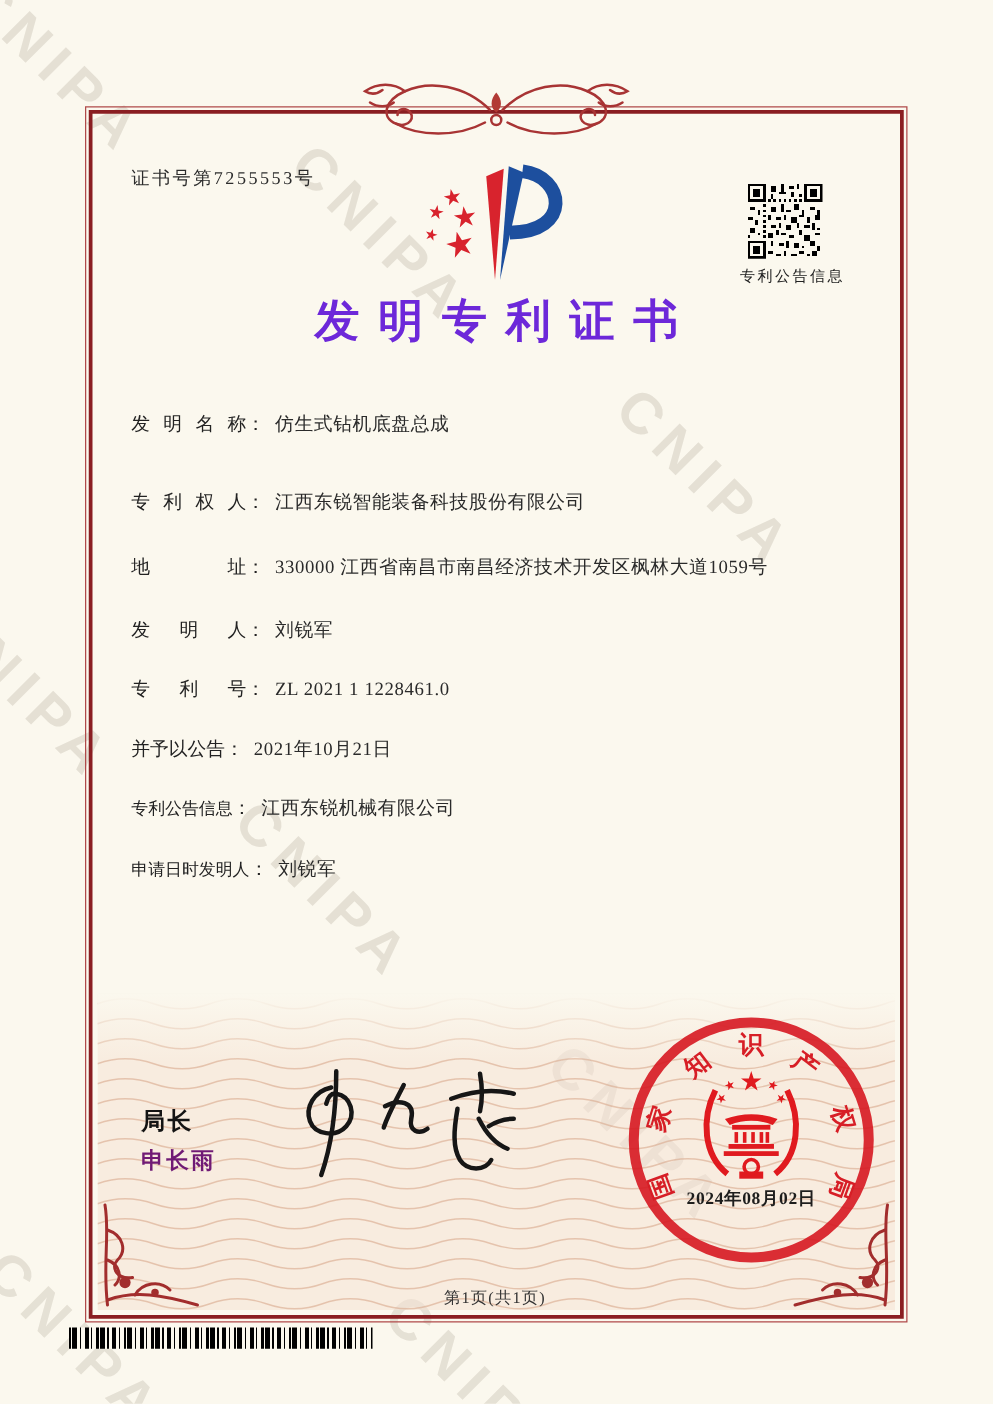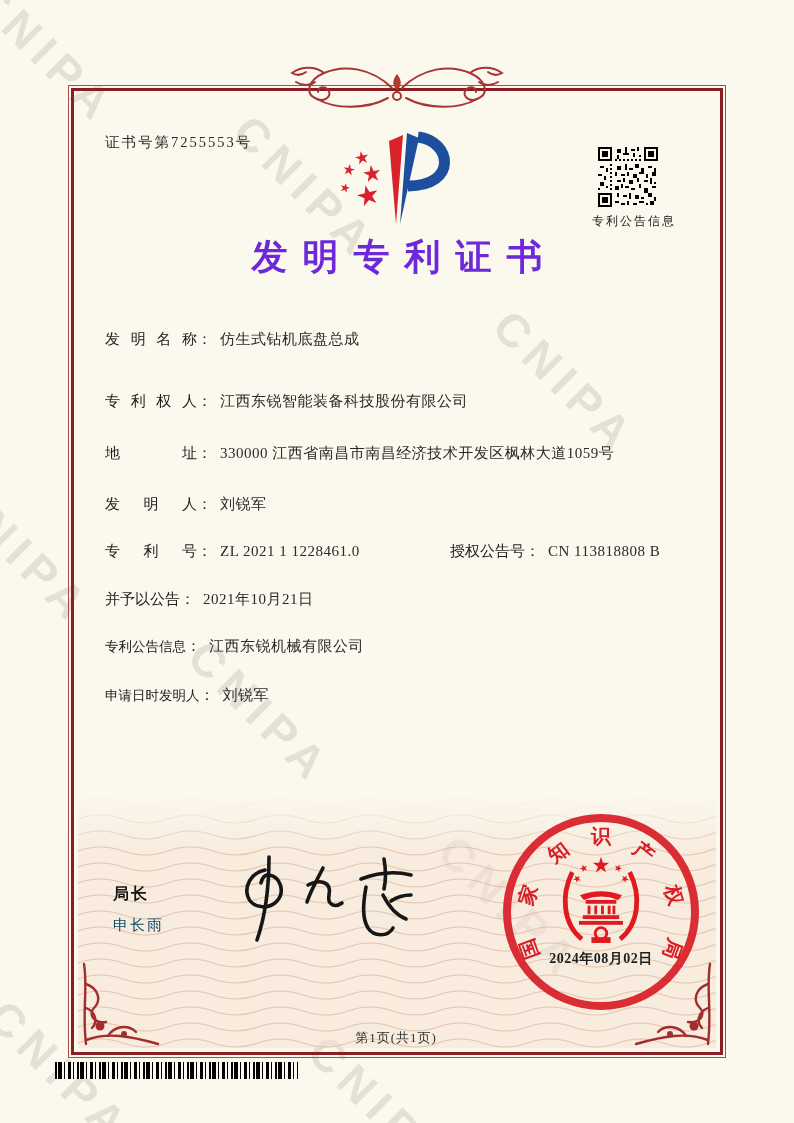--- a/index.html
+++ b/index.html
@@ -45,23 +45,23 @@
   .colon{margin-right:8px;}
   .val{color:#2a2a2a;letter-spacing:0.5px;}
   .val2{margin-left:113px;margin-top:7px;letter-spacing:0.5px;}
   .col2{position:absolute;left:345px;top:0;}
   .row.small .lab{font-size:13.5px;}
   
   .statement{position:absolute;left:88px;top:758px;width:618px;font-size:14px;color:#222;}
   .statement div{text-align:center;line-height:33px;letter-spacing:0.6px;}
   
   .dtitle{position:absolute;left:113px;top:884px;font-family:"Liberation Sans","DejaVu Sans",sans-serif;
-    font-weight:bold;font-size:16px;color:#141414;letter-spacing:2px;}
+    font-weight:bold;font-size:19px;color:#141414;letter-spacing:2px;}
   .dname{position:absolute;left:113px;top:916px;font-family:"Liberation Sans","DejaVu Sans",sans-serif;
-    font-weight:normal;font-size:15px;color:#0c4a6e;letter-spacing:2px;}
+    font-weight:bold;font-size:18px;color:#701a75;letter-spacing:2px;}
   
   .seal{
     position:absolute;left:503px;top:814px;width:180px;height:180px;
     border:8px solid rgba(214,22,31,.93);border-radius:50%;opacity:.96;
   }
   .seal-char{
     position:absolute;width:24px;height:24px;font-size:20px;font-weight:bold;
     color:#d6161f;text-align:center;line-height:24px;font-family:"Liberation Serif",serif;
   }
   .seal-date{
@@ -276,23 +276,20 @@
   <span class="lab spread">专利权人</span><span class="colon">：</span><span class="val">江西东锐智能装备科技股份有限公司</span>
 </div>
 <div class="row" style="top:444px;white-space:normal;">
   <span class="lab spread">地址</span><span class="colon">：</span><span class="val">330000 江西省南昌市南昌经济技术开发区枫林大道1059号</span>
 </div>
 <div class="row" style="top:495px;">
   <span class="lab spread">发明人</span><span class="colon">：</span><span class="val">刘锐军</span>
 </div>
 <div class="row" style="top:542px;">
   <span class="lab spread">专利号</span><span class="colon">：</span><span class="val">ZL 2021 1 1228461.0</span>
-  <span class="col2">
-    <span class="lab">授权公告号</span><span class="colon">：</span><span class="val">CN 113818808 B</span>
-  </span>
 </div>
 <div class="row" style="top:590px;">
   <span class="lab">并予以公告</span><span class="colon">：</span><span class="val">2021年10月21日</span>
 </div>
 <div class="row small" style="top:637px;">
   <span class="lab">专利公告信息</span><span class="colon">：</span><span class="val">江西东锐机械有限公司</span>
 </div>
 <div class="row small" style="top:686px;">
   <span class="lab">申请日时发明人</span><span class="colon">：</span><span class="val">刘锐军</span>
 </div>

